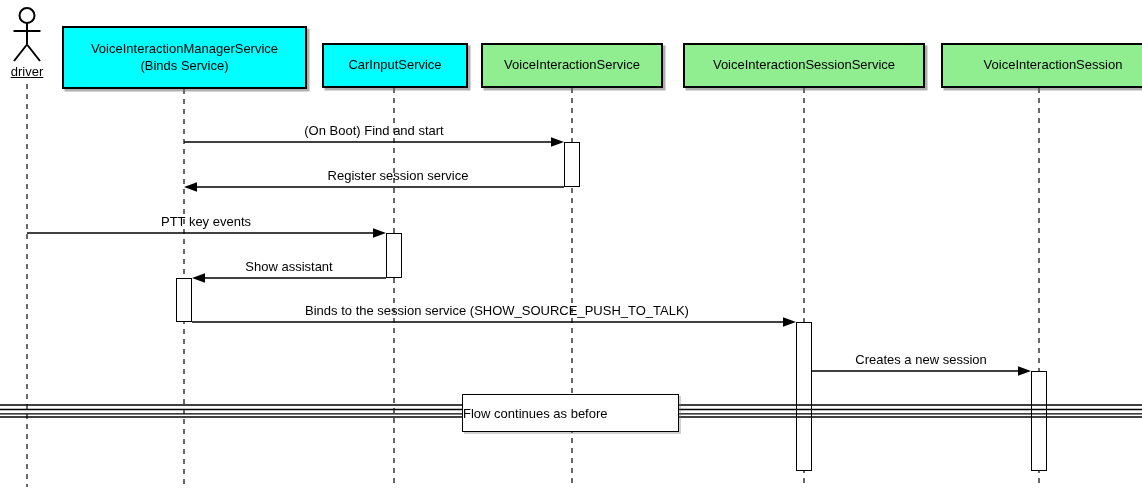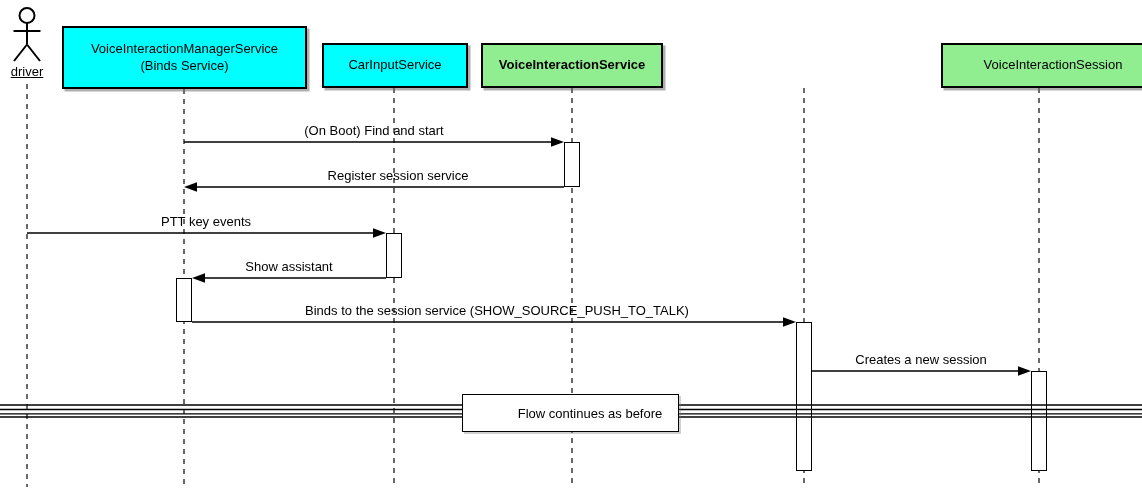--- a/index.html
+++ b/index.html
@@ -27,27 +27,27 @@
   }
   .actor-label {
     position:absolute; z-index:2; transform:translateX(-50%);
     white-space:nowrap; font-size:13px;text-decoration:underline;
   }
   .divider-label {
     position:absolute; z-index:4; box-sizing:border-box;
     left:462px; top:394px; width:217px; height:38px;
     background:#ffffff; border:1.6px solid #000;
     box-shadow:2px 2px 0 rgba(120,120,120,0.35);
-    display:flex; align-items:center; justify-content:center;
-    font-size:13px; white-space:nowrap;padding-left:39px;
+    display:flex; align-items:center; justify-content:flex-start;
+    font-size:13px; white-space:nowrap;
   }
   
   #p-vims { left:62px;  top:26px; width:245px; height:63px; }
   #p-cis  { left:322px; top:43px; width:146px; height:45px; }
-  #p-vis  { left:481px; top:43px; width:182px; height:45px;font-weight:bold; }
+  #p-vis  { left:481px; top:43px; width:182px; height:45px; }
   #p-viss { left:683px; top:43px; width:242px; height:45px; }
   #p-vs   { left:941px; top:43px; width:224px; height:45px; }
   
   #act-vis  { left:564px;  top:142px; height:45px;  }
   #act-cis  { left:386px;  top:233px; height:45px;  }
   #act-vims { left:176px;  top:278px; height:44px;  }
   #act-viss { left:796px;  top:322px; height:149px; }
   #act-vs   { left:1031px; top:371px; height:100px; }
   
   #ml-0 { left:374px; top:123px; }
@@ -115,20 +115,23 @@
   <div class="participant" id="p-vims" style="background-color: rgb(0, 255, 255);">
     <span>VoiceInteractionManagerService</span>
     <span>(Binds Service)</span>
   </div>
   <div class="participant" id="p-cis" style="background-color: rgb(0, 255, 255);">
     <span>CarInputService</span>
   </div>
   <div class="participant" id="p-vis" style="background-color: rgb(144, 238, 144);">
     <span>VoiceInteractionService</span>
   </div>
+  <div class="participant" id="p-viss" style="background-color: rgb(144, 238, 144);">
+    <span>VoiceInteractionSessionService</span>
+  </div>
   <div class="participant" id="p-vs" style="background-color: rgb(144, 238, 144);">
     <span>VoiceInteractionSession</span>
   </div>
 
   <div class="activation" id="act-vis"></div>
   <div class="activation" id="act-cis"></div>
   <div class="activation" id="act-vims"></div>
   <div class="activation" id="act-viss"></div>
   <div class="activation" id="act-vs"></div>
 

